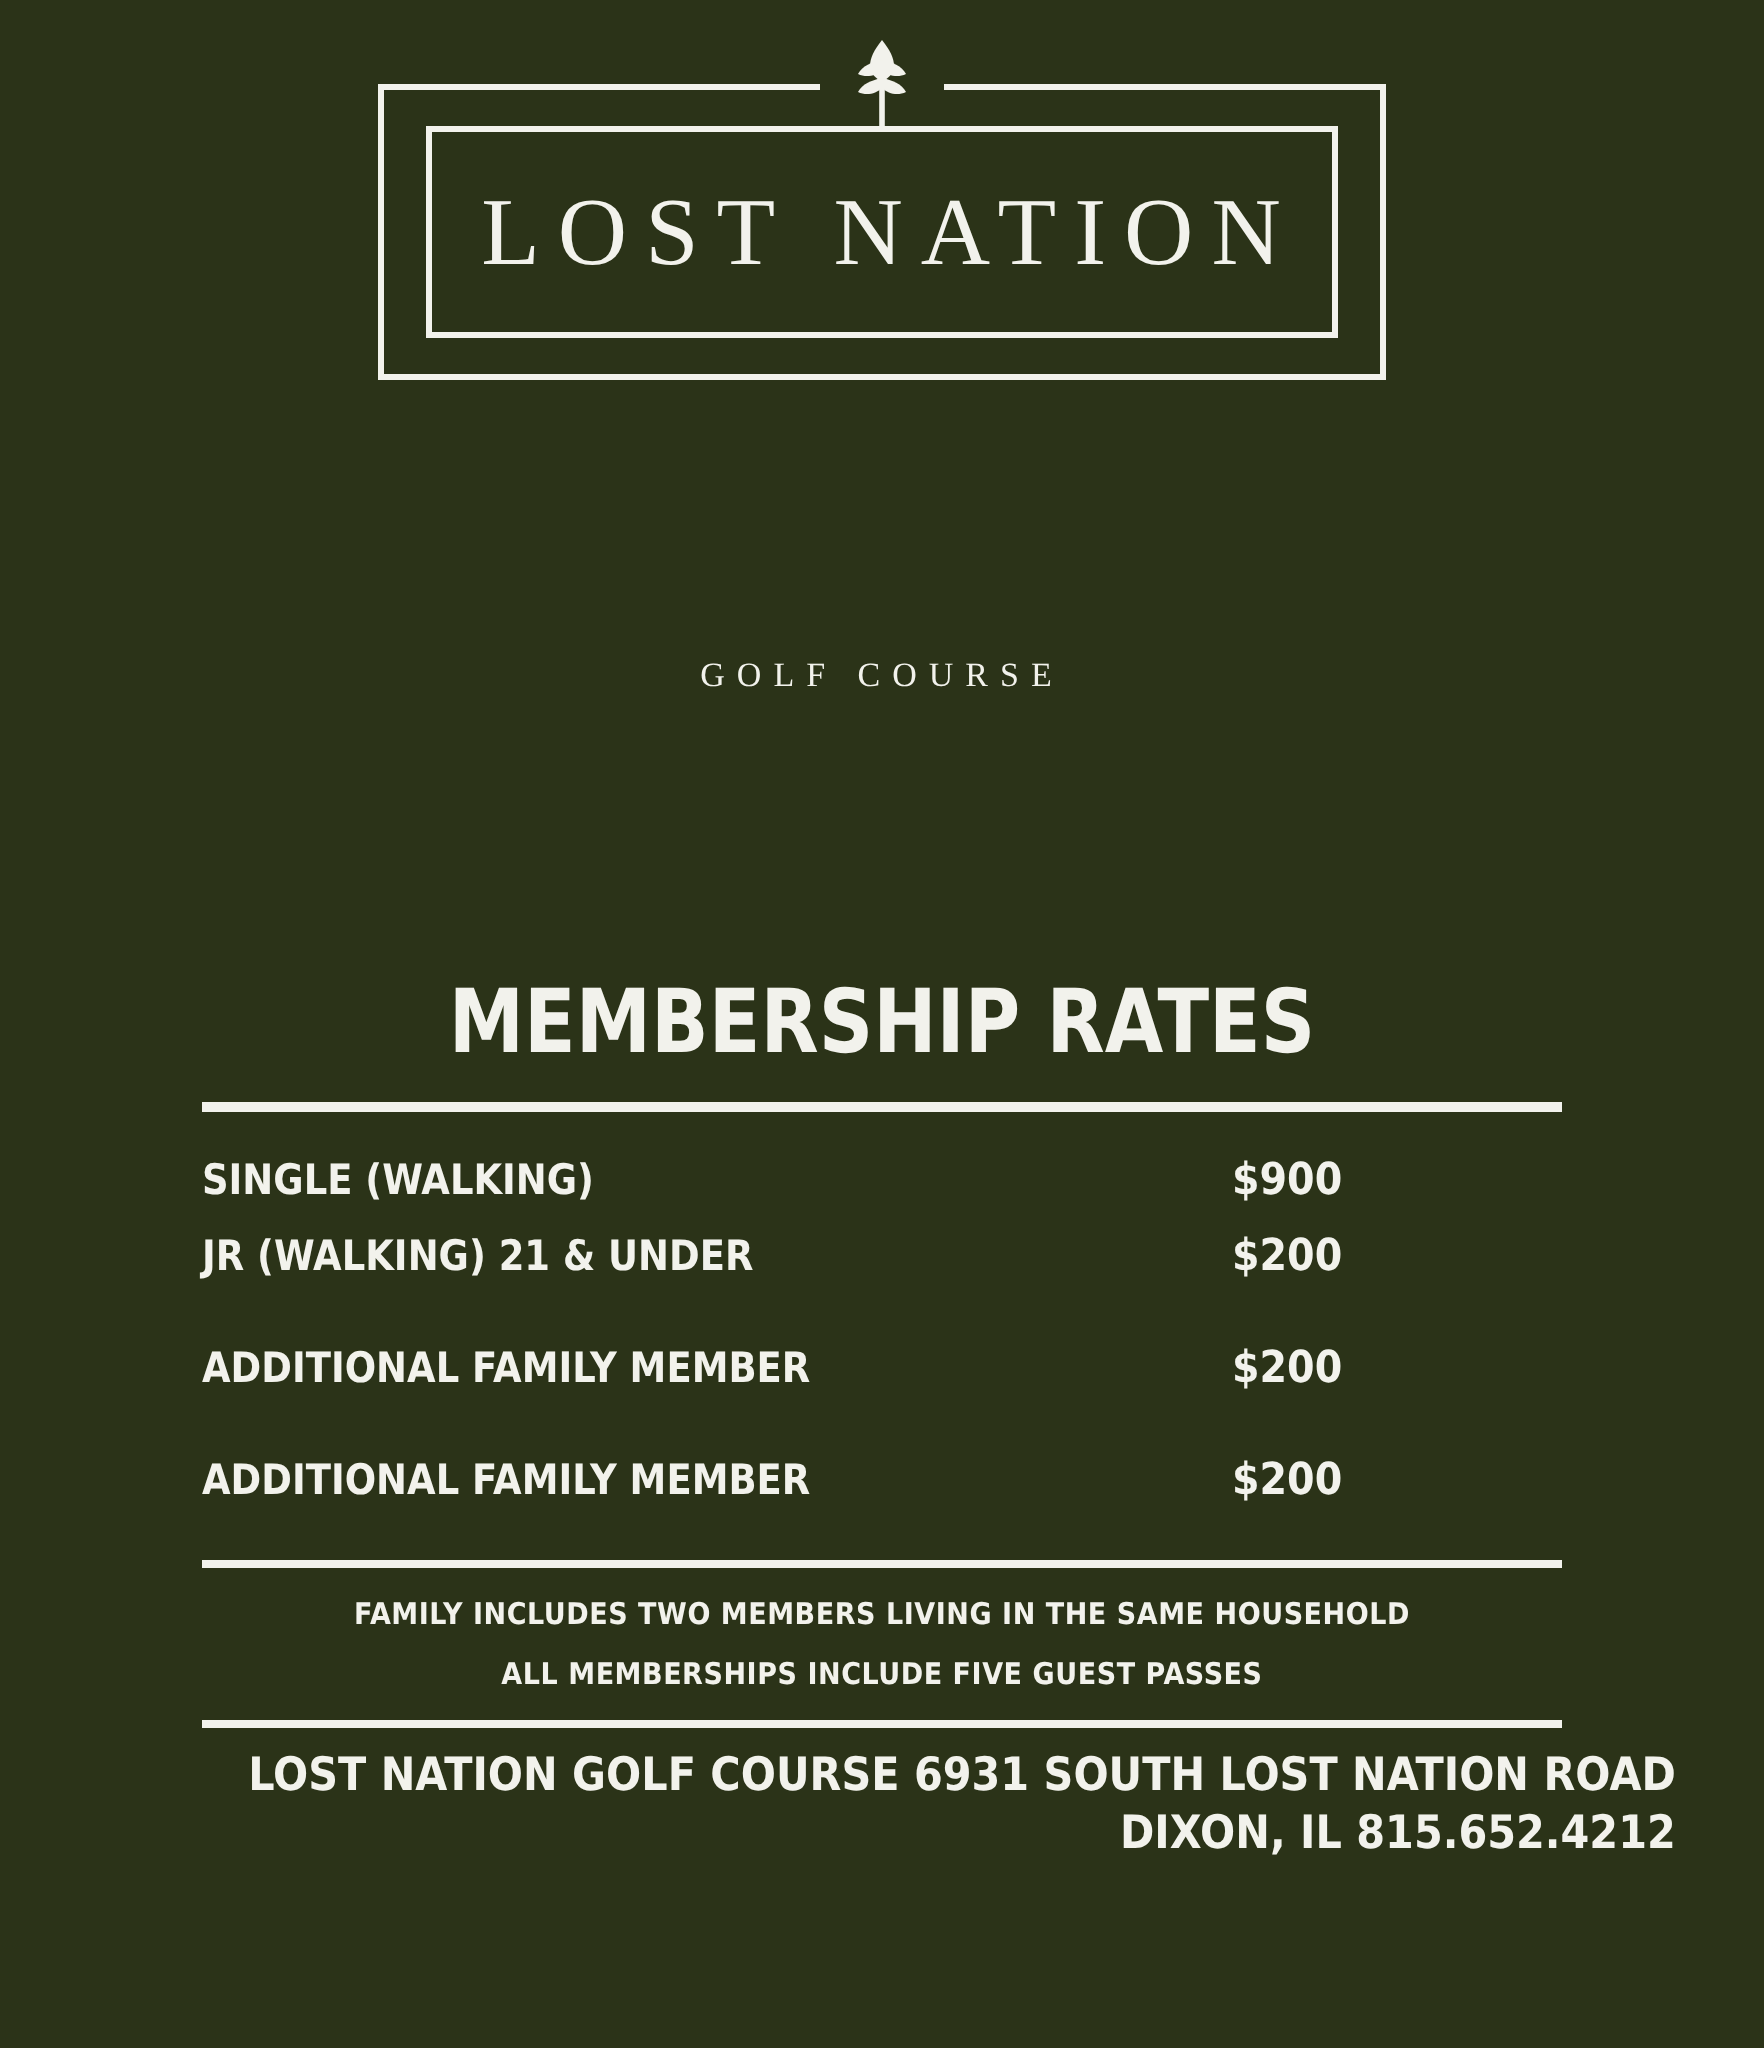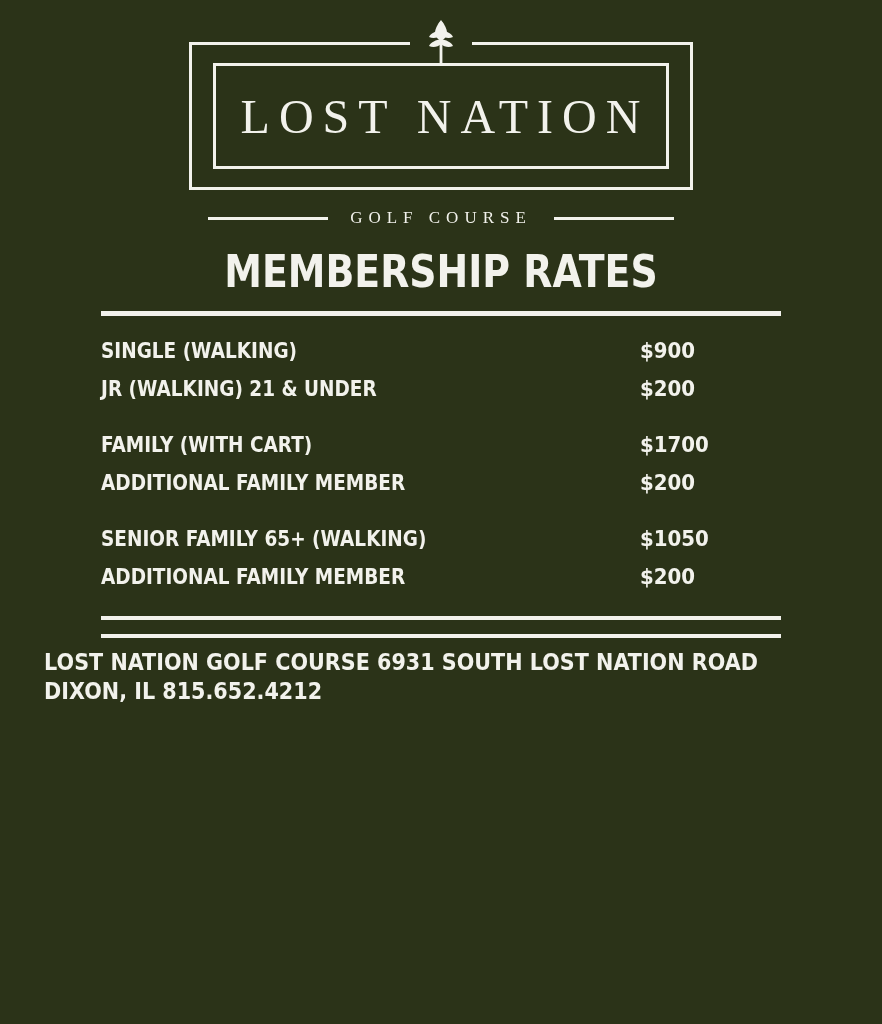--- a/index.html
+++ b/index.html
@@ -74,20 +74,21 @@
     color: #f2f2ec;
     white-space: nowrap;
     padding-left: 8px;
   }
   .sub-line {
     margin-top: 18px;
     display: flex;
     align-items: center;
     justify-content: center;
     width: 520px;
+    flex-direction: column;
   }
   .sub-rule {
     height: 3px;
     background: #f2f2ec;
     flex: 0 0 120px;
   }
   .sub-text {
     font-family: "Liberation Serif", serif;
     font-size: 17px;
     letter-spacing: 6px;
@@ -118,21 +119,20 @@
 
   
   .rates {
     margin: 22px auto 0 auto;
     width: 680px;
   }
   .rate-row {
     display: flex;
     align-items: baseline;
     height: 38px;
-    gap: 24px;
   }
   .rate-row .label {
     flex: 0 0 515px;
     font-size: 21px;
     font-weight: bold;
     font-family: "DejaVu Sans", sans-serif;
     transform: scaleX(0.88);
     transform-origin: left center;
     white-space: nowrap;
   }
@@ -155,21 +155,21 @@
   }
   .note {
     font-size: 15px;
     font-weight: bold;
     font-family: "DejaVu Sans", sans-serif;
     transform: scaleX(0.9);
     letter-spacing: 0.3px;
     margin: 12px 0;
   }
   .footer {
-    text-align: left;
+    text-align: right;
     margin-top: 10px;
   }
   .footer-line {
     font-size: 23px;
     font-weight: bold;
     font-family: "DejaVu Sans", sans-serif;
     transform: scaleX(0.9);
     line-height: 1.25;
   }
 </style>
@@ -219,46 +219,42 @@
       <div class="rate-row">
         <div class="label">JR (WALKING) 21 &amp; UNDER</div>
         <div class="price">$200</div>
       </div>
     </div>
 
     <div class="gap"></div>
 
     <div>
       <div class="rate-row">
-        <div class="label">FAMILY (WITH CART)</div>
-        <div class="price">$1700</div>
-      </div>
-      <div class="rate-row">
         <div class="label">ADDITIONAL FAMILY MEMBER</div>
         <div class="price">$200</div>
       </div>
     </div>
 
     <div class="gap"></div>
 
     <div>
       <div class="rate-row">
-        <div class="label">SENIOR FAMILY 65+ (WALKING)</div>
-        <div class="price">$1050</div>
-      </div>
-      <div class="rate-row">
         <div class="label">ADDITIONAL FAMILY MEMBER</div>
         <div class="price">$200</div>
       </div>
     </div>
 
   </div>
 
   <div class="rule thin"></div>
 
+  <div class="notes">
+    <div class="note">FAMILY INCLUDES TWO MEMBERS LIVING IN THE SAME HOUSEHOLD</div>
+    <div class="note">ALL MEMBERSHIPS INCLUDE FIVE GUEST PASSES</div>
+  </div>
 
   <div class="rule thin"></div>
 
   <div class="footer">
     <div class="footer-line">LOST NATION GOLF COURSE 6931 SOUTH LOST NATION ROAD</div>
     <div class="footer-line">DIXON, IL  815.652.4212</div>
   </div>
 
 </div>
 

